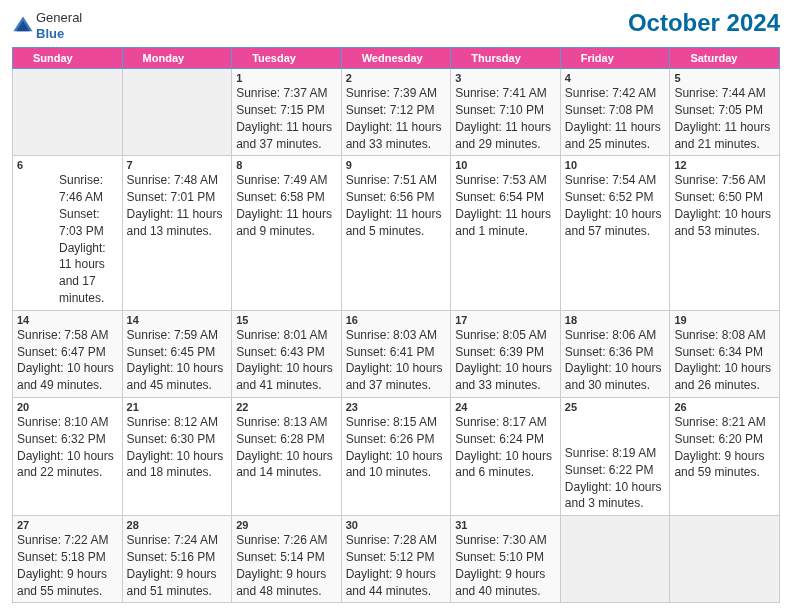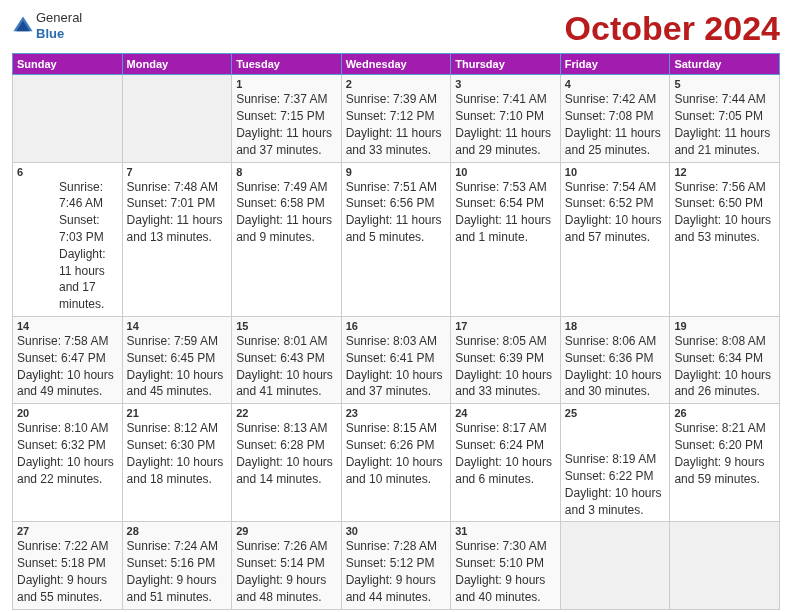--- a/index.html
+++ b/index.html
@@ -36,41 +36,41 @@
     .logo-text .general { display: block; }
     .logo-text .blue { display: block; color: #2b6cb0; font-weight: bold; }
     .logo-icon {
       width: 22px;
       height: 22px;
     }
     .title-block {
       text-align: right;
     }
     .month-title {
-      font-size: 34px;
+      font-size: 24px;
       font-weight: bold;
-      color: #b91c1c;
+      color: #0369a1;
       line-height: 1.1;
     }
     .subtitle {
       font-size: 14px;
       color: #555;
     }
     .calendar {
       border-collapse: collapse;
       width: 100%;
       flex: 1;
       table-layout: fixed;
     }
     .calendar thead th {
-      background: #a21caf;
+      background: #ec4899;
       color: #fff;
       font-size: 11px;
       font-weight: bold;
-      padding: 4px 4px;
+      padding: 4px 20px;
       text-align: left;
       border: 1px solid #5a9ad4;
     }
     .calendar tbody td {
       border: 1px solid #ccc;
       vertical-align: top;
       padding: 3px 4px;
       font-size: 9.2px;
       color: #333;
       background: #fff;

